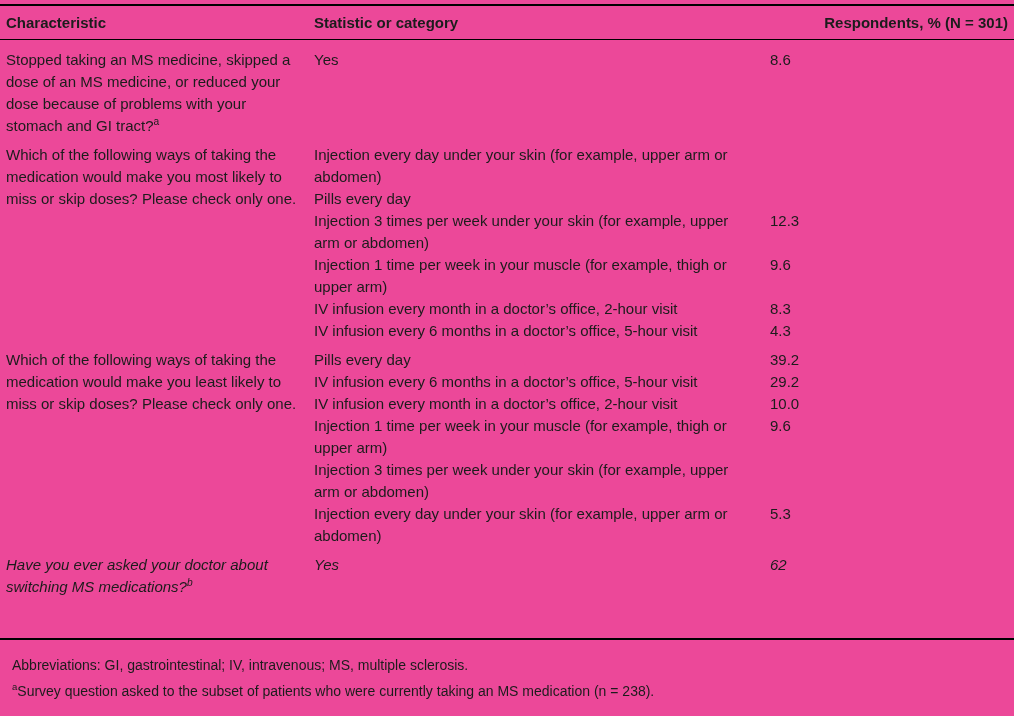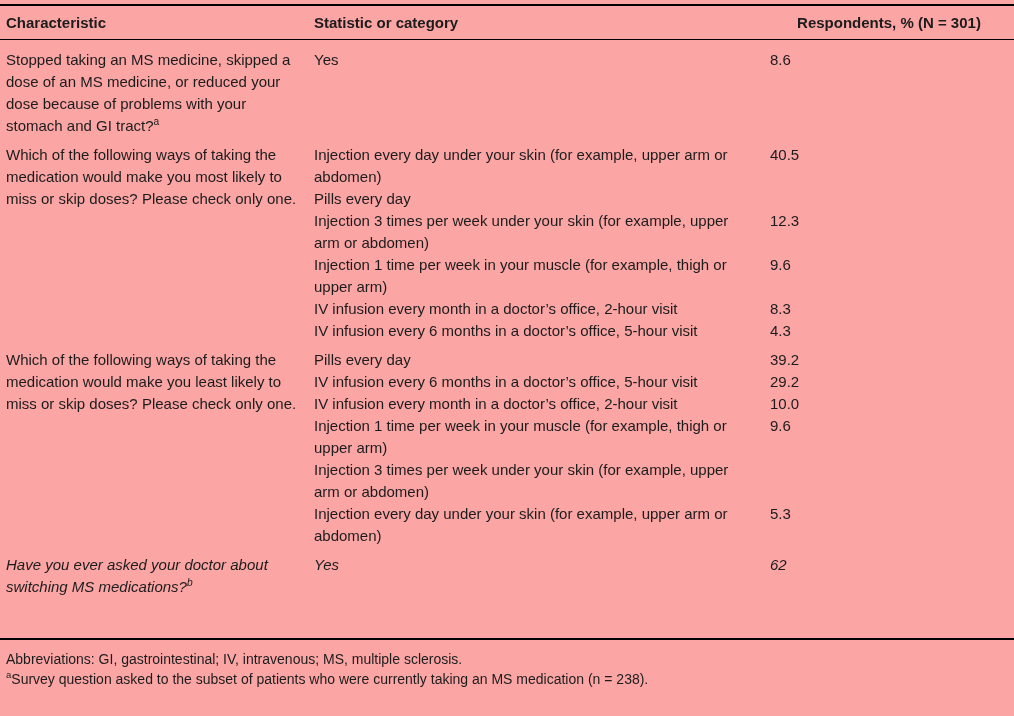--- a/index.html
+++ b/index.html
@@ -5,38 +5,38 @@
   * { box-sizing: border-box; margin: 0; padding: 0; }
   html, body { background: #ffffff; }
   body {
     font-family: "Liberation Sans", "DejaVu Sans", sans-serif;
     color: #1c1c1c;
     -webkit-font-smoothing: antialiased;
   }
   .page {
     width: 1014px;
     height: 716px;
-    background: #fca5a5;
+    background: #ec4899;
     overflow: hidden;
     padding-top: 4px;
   }
   .rule { border-top: 2px solid #000; width: 100%; }
   .rule.mid { border-top: 1.5px solid #000; }
 
   .header-row {
     display: flex;
     align-items: flex-start;
     padding: 8px 0 7px 0;
     font-size: 15px;
     font-weight: bold;
     line-height: 18px;
   }
   .col1 { width: 314px; padding-left: 6px; padding-right: 16px; }
   .col2 { width: 456px; padding-right: 12px; }
-  .col3 { flex: 1; text-align: center; }
+  .col3 { flex: 1; text-align: right; }
   .header-row .col3 { padding-right: 6px; }
 
   .tbody {
     font-size: 15px;
     line-height: 22px;
     padding: 9px 8px 40px 0;
   }
   .group { display: flex; align-items: flex-start; margin-bottom: 7px; }
   .group:last-child { margin-bottom: 0; font-style: italic; }
   .group .col1 { flex: 0 0 314px; }
@@ -45,21 +45,21 @@
   .subrow .col2 { width: 456px; padding-right: 12px; }
   .subrow .col3 { flex: 1; text-align: left; padding-right: 102px; }
 
   sup { font-size: 0.68em; line-height: 0; vertical-align: super; }
 
   .footnotes {
     padding: 9px 6px 0 6px;
     font-size: 14px;
     line-height: 20px;
   }
-  .footnotes p { margin: 0; }
+  .footnotes p { margin: 6px; }
 </style>
 </head>
 <body>
 
 <div class="page">
 
   <div class="rule"></div>
 
   <div class="header-row">
     <div class="col1">Characteristic</div>
@@ -79,21 +79,20 @@
           <div class="col3">8.6</div>
         </div>
       </div>
     </div>
 
     <div class="group">
       <div class="col1"><span>Which of the following ways of taking the medication would make you most likely to miss or skip doses? Please check only one.</span></div>
       <div class="sub">
         <div class="subrow">
           <div class="col2">Injection every day under your skin (for example, upper arm or abdomen)</div>
-          <div class="col3">40.5</div>
         </div>
         <div class="subrow">
           <div class="col2">Pills every day</div>
         </div>
         <div class="subrow">
           <div class="col2">Injection 3 times per week under your skin (for example, upper arm or abdomen)</div>
           <div class="col3">12.3</div>
         </div>
         <div class="subrow">
           <div class="col2">Injection 1 time per week in your muscle (for example, thigh or upper arm)</div>

